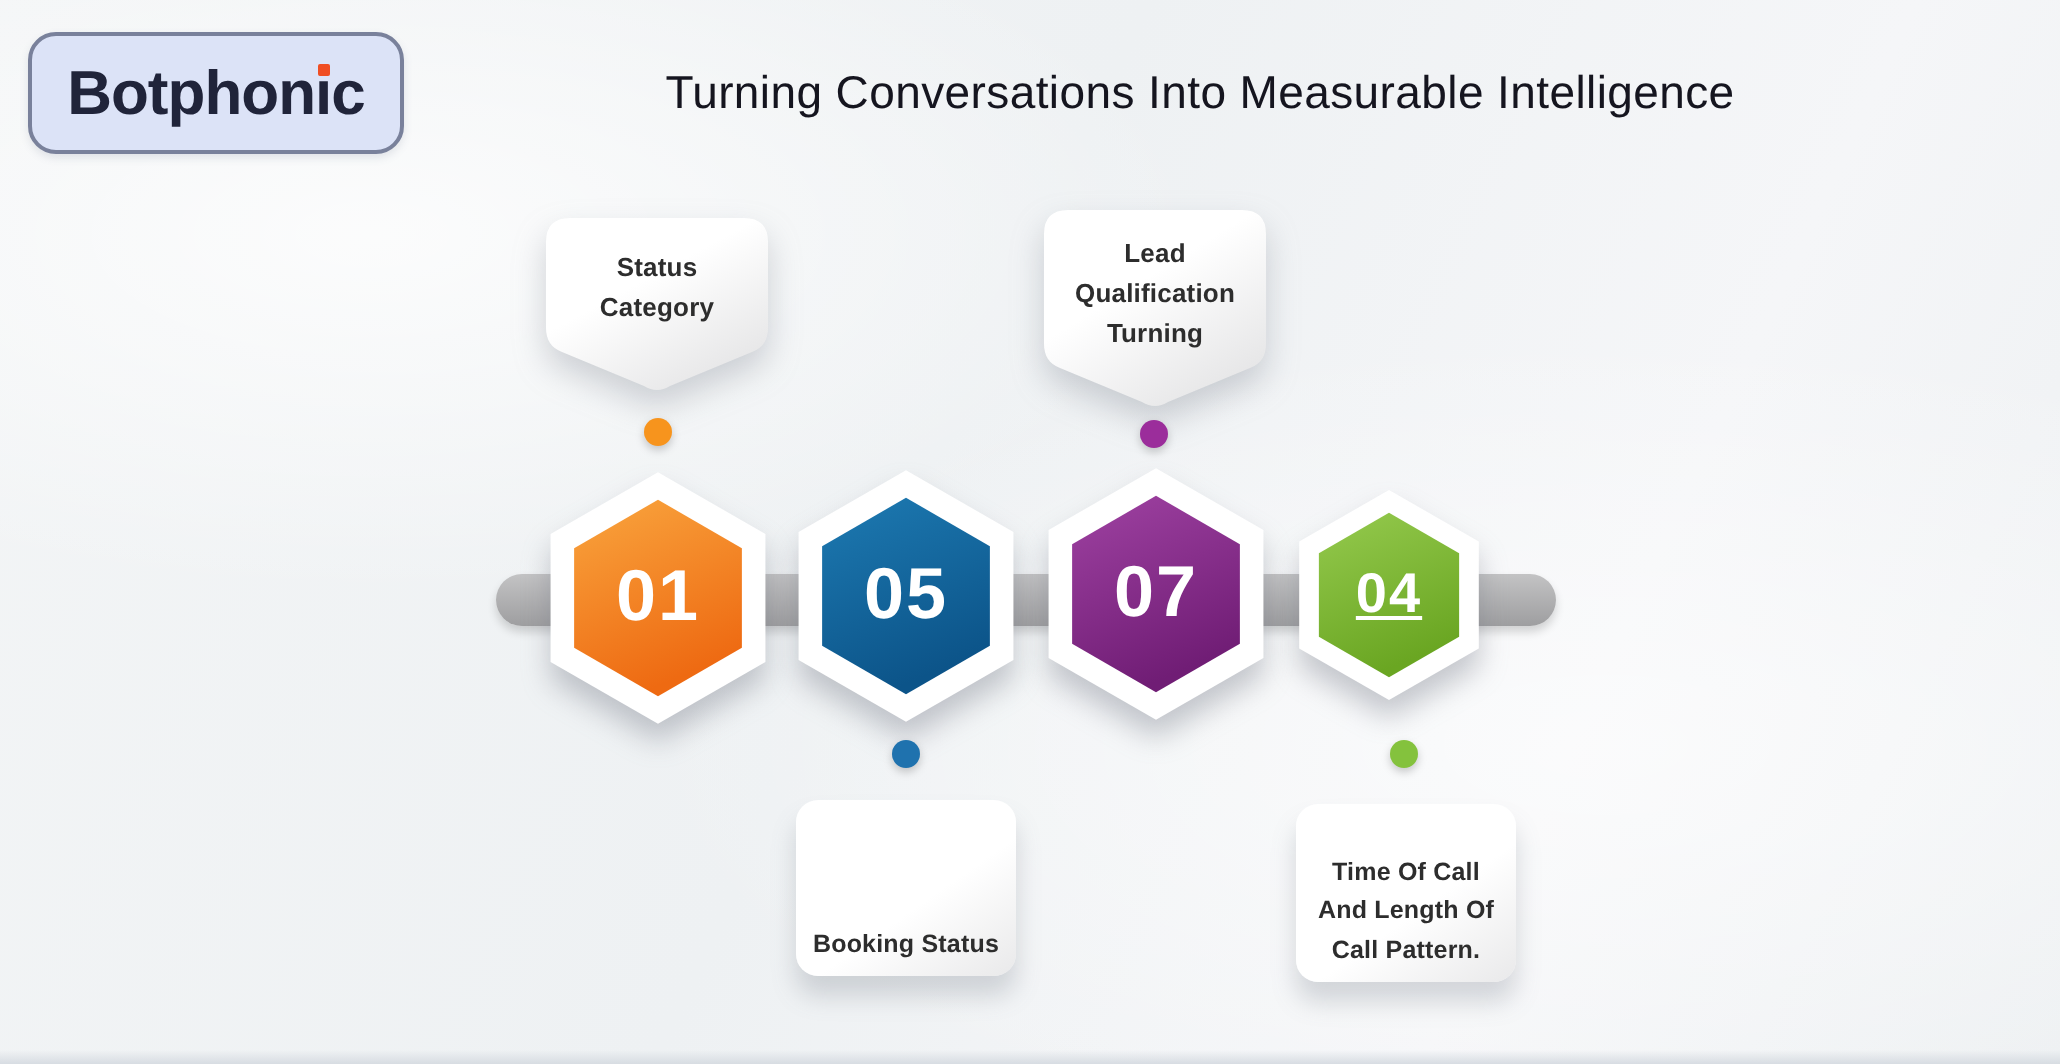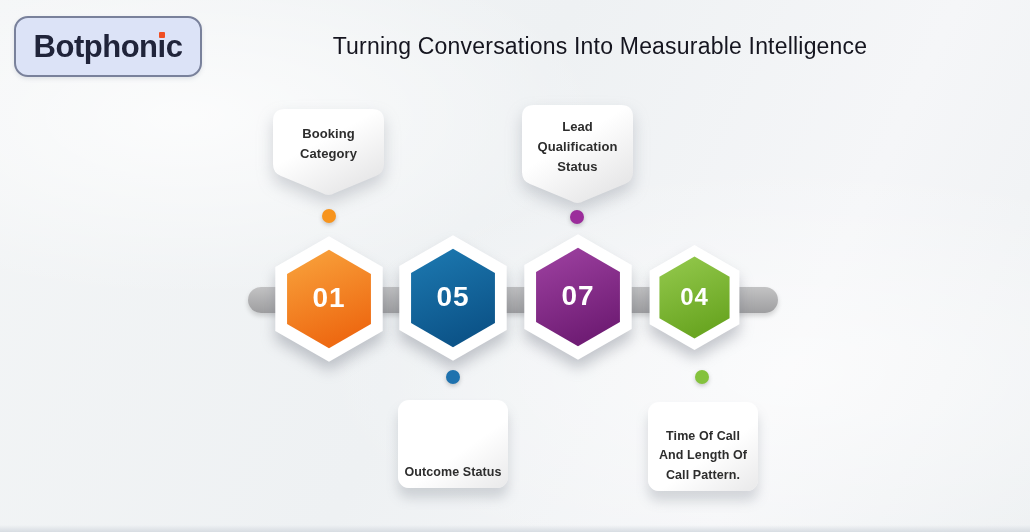--- a/index.html
+++ b/index.html
@@ -40,23 +40,23 @@
   
   .bar{
     position:absolute; left:248px; top:287px; width:530px; height:26px; border-radius:13px;
     background:linear-gradient(180deg,#c3c3c4,#9e9ea0);
     box-shadow:0 3px 5px rgba(0,0,0,.16); z-index:1;
   }
   .hex{ position:absolute; z-index:2; }
   .hex svg{ display:block; width:100%; height:100%; filter:drop-shadow(0 9px 7px rgba(110,115,128,.38)); }
   .hex-num{
     position:absolute; inset:0; display:flex; align-items:center; justify-content:center;
-    color:#ffffff; font-weight:bold; font-size:28px; letter-spacing:1px; padding-bottom:2px;
+    color:#ffffff; font-weight:bold; font-size:36px; letter-spacing:1px; padding-bottom:2px;
   }
-  .hex-sm .hex-num{ font-size:24px; }
+  .hex-sm .hex-num{ font-size:28px;text-decoration:underline; }
 
   .bubble{ position:absolute; z-index:2; }
   .bubble svg{ display:block; filter:drop-shadow(0 8px 8px rgba(110,115,128,.30)); }
   .bubble-label{
     position:absolute; left:7px; right:7px; top:5px; display:flex; align-items:center; justify-content:center;
     text-align:center; font-size:13px; font-weight:bold; color:#2d2d2d; line-height:1.55; letter-spacing:.1px;
   }
   .bubble-2line .bubble-label{ height:62px; }
   .bubble-3line .bubble-label{ height:76px; }
 
@@ -106,21 +106,21 @@
     <div class="logo-text"><span>Botphon</span><span class="logo-i">i</span><span>c</span></div>
   </div>
   <h1 class="page-title">Turning Conversations Into Measurable Intelligence</h1>
 
   <div class="bar"></div>
 
   <div class="bubble bubble-2line" style="left:272px;top:108px">
     <svg width="113" height="90" viewBox="0 0 113 90">
       <path d="M13 1 L100 1 Q112 1 112 13 L112 56 Q112 65 104 68 L63 85 Q56.5 89 50 85 L9 68 Q1 65 1 56 L1 13 Q1 1 13 1 Z" fill="url(#bubbleg)"></path>
     </svg>
-    <div class="bubble-label">Booking Category</div>
+    <div class="bubble-label">Status Category</div>
   </div>
   <div class="dot" style="left:322px;top:209px">
     <svg width="14" height="14" viewBox="0 0 14 14">
         <circle cx="7" cy="7" r="7" fill="#f7941d"></circle>
       </svg>
   </div>
   <div class="hex" style="left:271px;top:235px;width:116px;height:128px">
     <svg viewBox="0 0 100 112">
       <polygon points="50,1 97,28 97,84 50,111 3,84 3,28" fill="#ffffff"></polygon>
       <polygon points="50,13 86.7,34.2 86.7,77.8 50,99 13.3,77.8 13.3,34.2" fill="url(#hexg0)"></polygon>
@@ -134,28 +134,28 @@
       <polygon points="50,13 86.7,34.2 86.7,77.8 50,99 13.3,77.8 13.3,34.2" fill="url(#hexg1)"></polygon>
     </svg>
     <div class="hex-num">05</div>
   </div>
   <div class="dot" style="left:446px;top:370px">
     <svg width="14" height="14" viewBox="0 0 14 14">
         <circle cx="7" cy="7" r="7" fill="#1f72ae"></circle>
       </svg>
   </div>
   <div class="note-box" style="left:398px;top:400px">
-    <div>Outcome Status</div>
+    <div>Booking Status</div>
   </div>
 
   <div class="bubble bubble-3line" style="left:521px;top:104px">
     <svg width="113" height="103" viewBox="0 0 113 103">
       <path d="M13 1 L100 1 Q112 1 112 13 L112 68 Q112 77 104 80 L63 97 Q56.5 101 50 97 L9 80 Q1 77 1 68 L1 13 Q1 1 13 1 Z" fill="url(#bubbleg)"></path>
     </svg>
-    <div class="bubble-label">Lead Qualification Status</div>
+    <div class="bubble-label">Lead Qualification Turning</div>
   </div>
   <div class="dot" style="left:570px;top:210px">
     <svg width="14" height="14" viewBox="0 0 14 14">
         <circle cx="7" cy="7" r="7" fill="#9b2d9b"></circle>
       </svg>
   </div>
   <div class="hex" style="left:520px;top:233px;width:116px;height:128px">
     <svg viewBox="0 0 100 112">
       <polygon points="50,1 97,28 97,84 50,111 3,84 3,28" fill="#ffffff"></polygon>
       <polygon points="50,13 86.7,34.2 86.7,77.8 50,99 13.3,77.8 13.3,34.2" fill="url(#hexg2)"></polygon>

